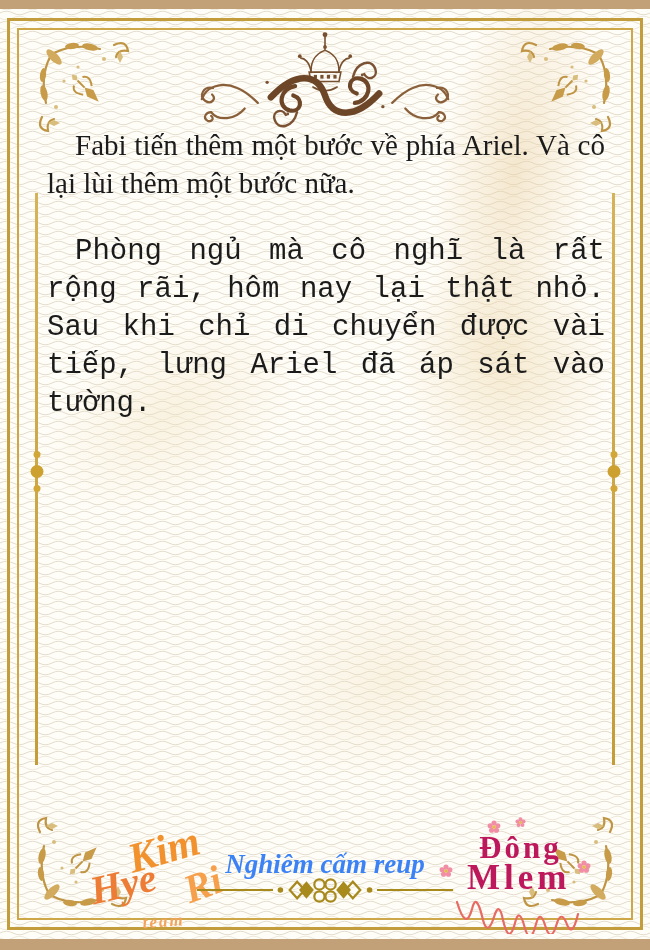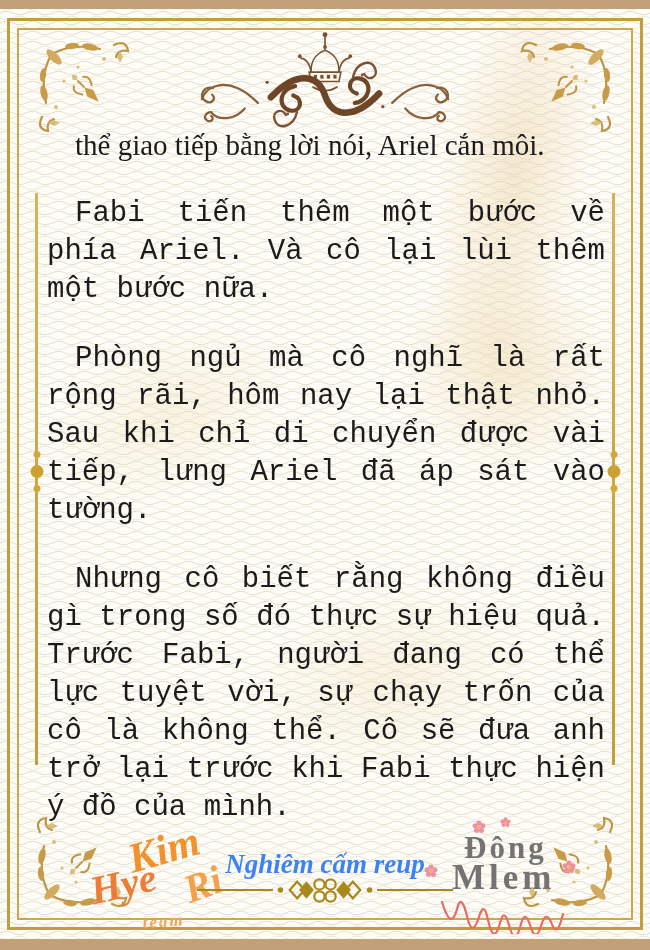--- a/index.html
+++ b/index.html
@@ -60,22 +60,22 @@
   .kim-logo span{position:absolute;white-space:nowrap;}
   .kim-1{left:38px;top:-6px;font-size:42px;color:#f2922e;transform:rotate(-12deg);}
   .kim-2{left:-2px;top:26px;font-size:40px;color:#ed7d36;transform:rotate(-9deg);}
   .kim-3{left:92px;top:32px;font-size:40px;color:#f6a04c;transform:rotate(-16deg);}
   .kim-4{left:48px;top:80px;font-size:17px;color:#f3a45c;letter-spacing:2px;}
 
   .reup-warning{position:absolute;left:0;width:650px;top:849px;z-index:4;text-align:center;
                 font-style:italic;font-size:27px;font-weight:600;color:#3b82f6;}
   .divider{position:absolute;left:195px;top:872px;width:260px;height:36px;z-index:4;}
 
-  .mlem-logo{position:absolute;left:428px;top:830px;width:160px;height:108px;z-index:4;
-             font-weight:bold;color:#737373;}
+  .mlem-logo{position:absolute;left:443px;top:830px;width:160px;height:108px;z-index:4;
+             font-weight:bold;color:#be185d;}
   .mlem-1{position:absolute;left:36px;top:0;font-size:31px;letter-spacing:3px;}
   .mlem-2{position:absolute;left:16px;top:28px;font-size:35px;letter-spacing:4px;margin-left:8px;}
   .mlem-squiggle{position:absolute;left:10px;top:66px;width:132px;height:38px;}
   .flower{position:absolute;width:14px;height:14px;}
   .fl-1{left:44px;top:-10px;} .fl-2{left:72px;top:-13px;width:11px;height:11px;}
   .fl-3{left:-4px;top:34px;} .fl-4{left:134px;top:30px;}
 </style>
 </head>
 <body>
 
@@ -209,24 +209,22 @@
     </g>
     <g fill="#7b5233">
       <circle cx="88" cy="58" r="1.8"></circle>
         <circle cx="212" cy="84" r="1.8"></circle>
       <circle cx="110" cy="92" r="1.6"></circle>
         <circle cx="190" cy="50" r="1.6"></circle>
     </g>
   </svg>
 
   <div class="story">
-    <p>thể giao tiếp bằng lời nói, Ariel cắn môi.</p>
     <p>Fabi tiến thêm một bước về phía Ariel.  Và cô lại lùi thêm một bước nữa.</p>
     <p>Phòng ngủ mà cô nghĩ là rất rộng rãi, hôm nay lại thật nhỏ.  Sau khi chỉ di chuyển được vài tiếp, lưng Ariel đã áp sát vào tường.</p>
-    <p>Nhưng cô biết rằng không điều gì trong số đó thực sự hiệu quả.  Trước Fabi, người đang có thể lực tuyệt vời, sự chạy trốn của cô là không thể.  Cô sẽ đưa anh trở lại trước khi Fabi thực hiện ý đồ của mình.</p>
   </div>
 
   <div class="kim-logo">
     <span class="kim-1">Kim</span>
     <span class="kim-2">Hye</span>
     <span class="kim-3">Ri</span>
     <span class="kim-4">team</span>
   </div>
 
   <div class="reup-warning">Nghiêm cấm reup</div>

